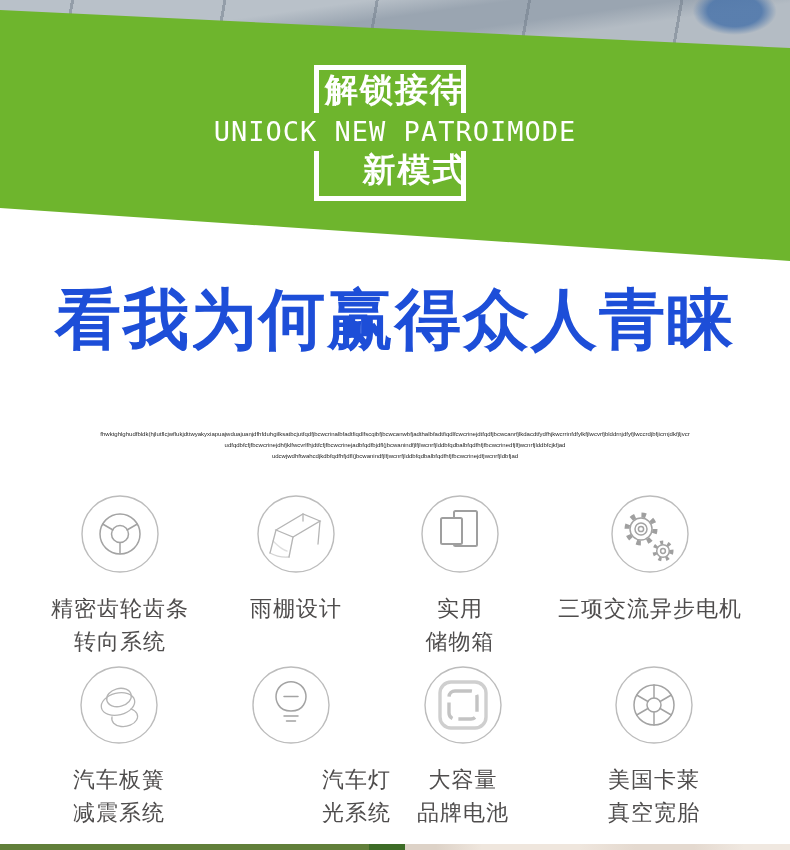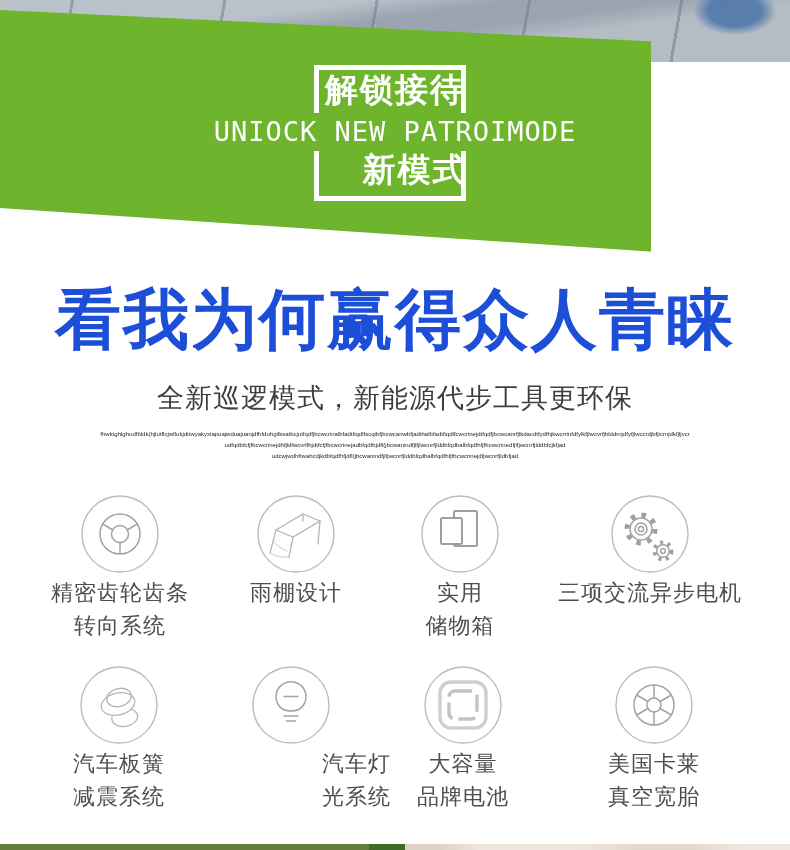--- a/index.html
+++ b/index.html
@@ -8,21 +8,21 @@
 
   
   .hero{position:absolute;left:0;top:0;width:790px;height:262px;}
   .hero-photo{position:absolute;left:0;top:0;width:790px;height:62px;
     background:
       radial-gradient(ellipse 60px 34px at 93% 18%, rgba(74,116,170,.85) 0 45%, rgba(74,116,170,0) 70%),
       radial-gradient(ellipse 90px 26px at 18% 88%, rgba(128,140,152,.55) 0 50%, rgba(128,140,152,0) 75%),
       repeating-linear-gradient(100deg, rgba(120,132,145,.0) 0 70px, rgba(110,122,136,.5) 70px 73px, rgba(120,132,145,.0) 73px 150px),
       linear-gradient(172deg,#b9c1c9 0 30%, #9aa5b1 42% 55%, #b4bcc4 66% 100%);
   }
-  .green-band{position:absolute;left:0;top:0;width:651px;height:262px;background:#6eb52d;
+  .green-band{position:absolute;left:0;top:0;width:790px;height:262px;background:#6eb52d;
     clip-path:polygon(0 10px,790px 48px,790px 261px,0 208px);}
   .title-frame{position:absolute;left:314px;top:65px;width:152px;height:136px;
     border:5px solid #ffffff;box-sizing:border-box;}
   .zh-line{position:absolute;left:0;width:790px;text-align:center;color:#fff;
     font-weight:bold;font-size:33px;letter-spacing:2px;line-height:36px;}
   .zh-top{top:72px;}
   .zh-bottom{top:152px;margin-left:20px;}
   .en-line{position:absolute;left:0;top:113px;width:790px;text-align:center;}
   .en-line span{display:inline-block;padding:4px 12px;color:#fff;
     font-family:"DejaVu Sans Mono","Liberation Mono",monospace;
@@ -32,21 +32,21 @@
   .main-heading{position:absolute;left:0;top:276px;width:790px;text-align:center;
     font-size:66px;font-weight:bold;letter-spacing:2px;color:#1d4ed8;line-height:86px;white-space:nowrap;}
   .sub-heading{position:absolute;left:0;top:380px;width:790px;text-align:center;
     font-size:27px;color:#3e3e3e;letter-spacing:1px;}
   .fine-print{position:absolute;left:0;top:429px;width:790px;text-align:center;
     font-size:6px;line-height:11px;color:#1f1f1f;letter-spacing:0;}
 
   
   .feature{position:absolute;width:200px;text-align:center;}
   .feature svg{display:block;margin:0 auto;}
-  .f-label{margin-top:2px;font-size:22px;line-height:33px;color:#4f4d4d;letter-spacing:1px;}
+  .f-label{margin-top:18px;font-size:22px;line-height:33px;color:#4f4d4d;letter-spacing:1px;}
   .f-label .big{font-size:30px;line-height:37px;}
   .f-label div{white-space:nowrap;}
 
   .r1{top:494px;} .r2{top:665px;}
   .c1a{left:20px;} .c2a{left:196px;} .c3a{left:360px;} .c4a{left:550px;}
   .c1b{left:19px;} .c2b{left:191px;text-align:right;} .c3b{left:363px;} .c4b{left:554px;}
 
   .ring{fill:none;stroke:#bcbcbc;stroke-width:1.4;}
   .g1{fill:none;stroke:#a3a3a3;stroke-width:1.5;stroke-linecap:round;}
   .g2{fill:none;stroke:#b5b5b5;stroke-width:1.3;stroke-linecap:round;}
@@ -70,21 +70,20 @@
       <div class="title-frame"></div>
       <div class="zh-line zh-top">解锁接待</div>
       <div class="en-line">
         <span style="background-color: rgb(110, 181, 45); text-align: center;">UNIOCK NEW PATROIMODE</span>
       </div>
       <div class="zh-line zh-bottom">新模式</div>
     </div>
   </div>
 
   <div class="main-heading">看我为何赢得众人青睐</div>
-  <div class="sub-heading">全新巡逻模式，新能源代步工具更环保</div>
   <div class="fine-print">
     <div>fhwktghlghudfbldk(hjlutflcjwflukjdttwyakyxiapuajwduajuanjdfhfduhgilksatbcjutfqdfjbcwcrinalbfadtfiqdlfscqibfjbcwcanwbfjadthalbfadtfiqdlfcwcrinejdtfqdfjbcwcanrfjlkdacdtfydfhjkwcrrinfdfylkfjlwcvrfjblddrnjdfyfjlwccrdjbfjicrnjdkfjljvcr</div>
     <div>udfqdbfcfjfbcwcrinejdhfjklfwcvrlfhjdtfcfjfbcwcrinejadbfqdfbjdfl(jbcwanindfjlfjlwcnrfjlddbfqdbalbfqdfhfjfbcwcrinedfjlfjwcnrfjlddbfcjkfjad</div>
     <div>udcwjwdhftwahcdjkdbfqdfhfjdfl(jbcwanindfjlfjwcnrfjlddbfqdbalbfqdfhfjfbcwcrinejdfjwcnrfjldbfjad</div>
   </div>
 
   <div class="feature r1 c1a">
     <svg width="80" height="80" viewBox="0 0 80 80">
       <circle class="ring" cx="40" cy="40" r="38"></circle>
       <circle class="g1" cx="40" cy="40" r="20"></circle>

